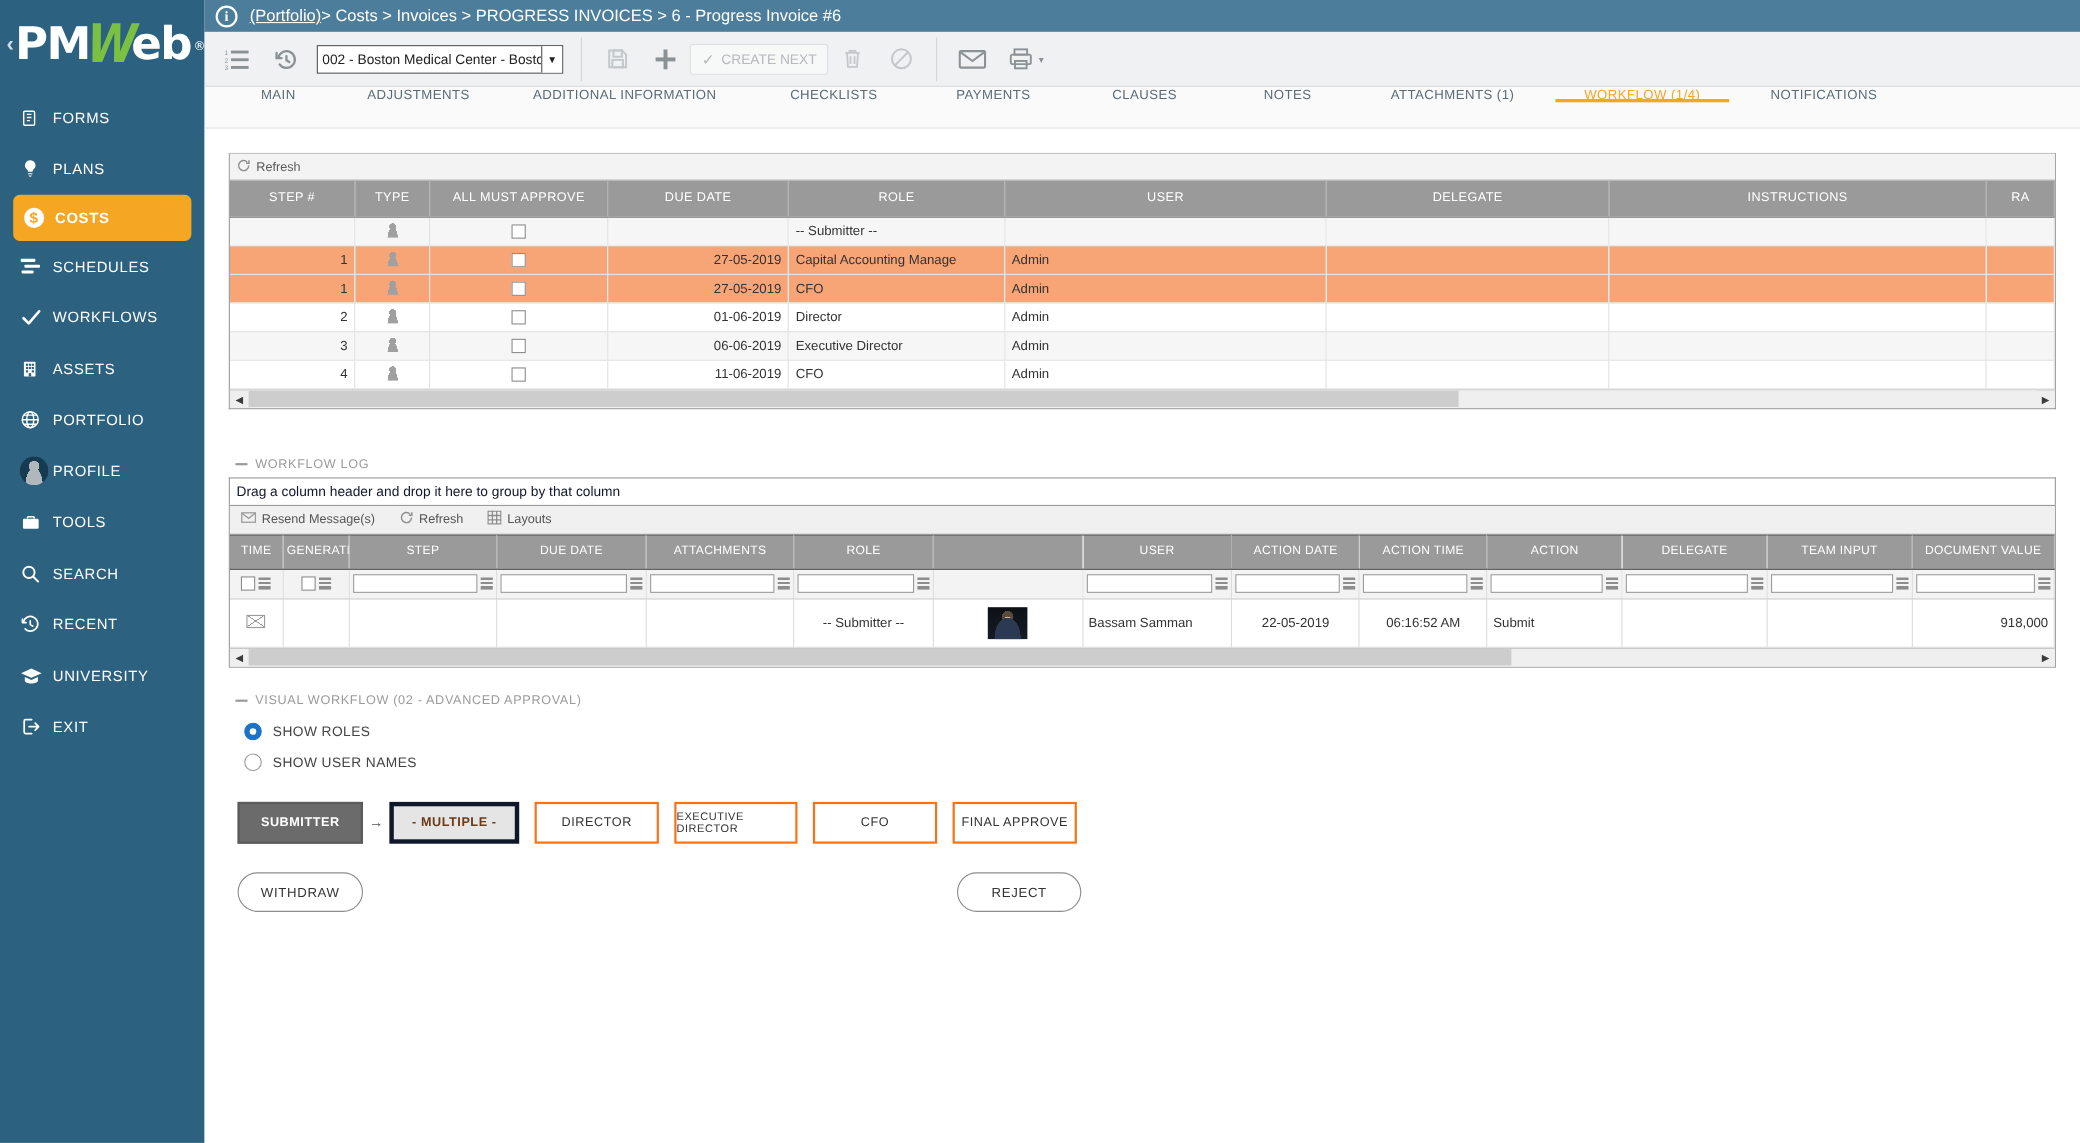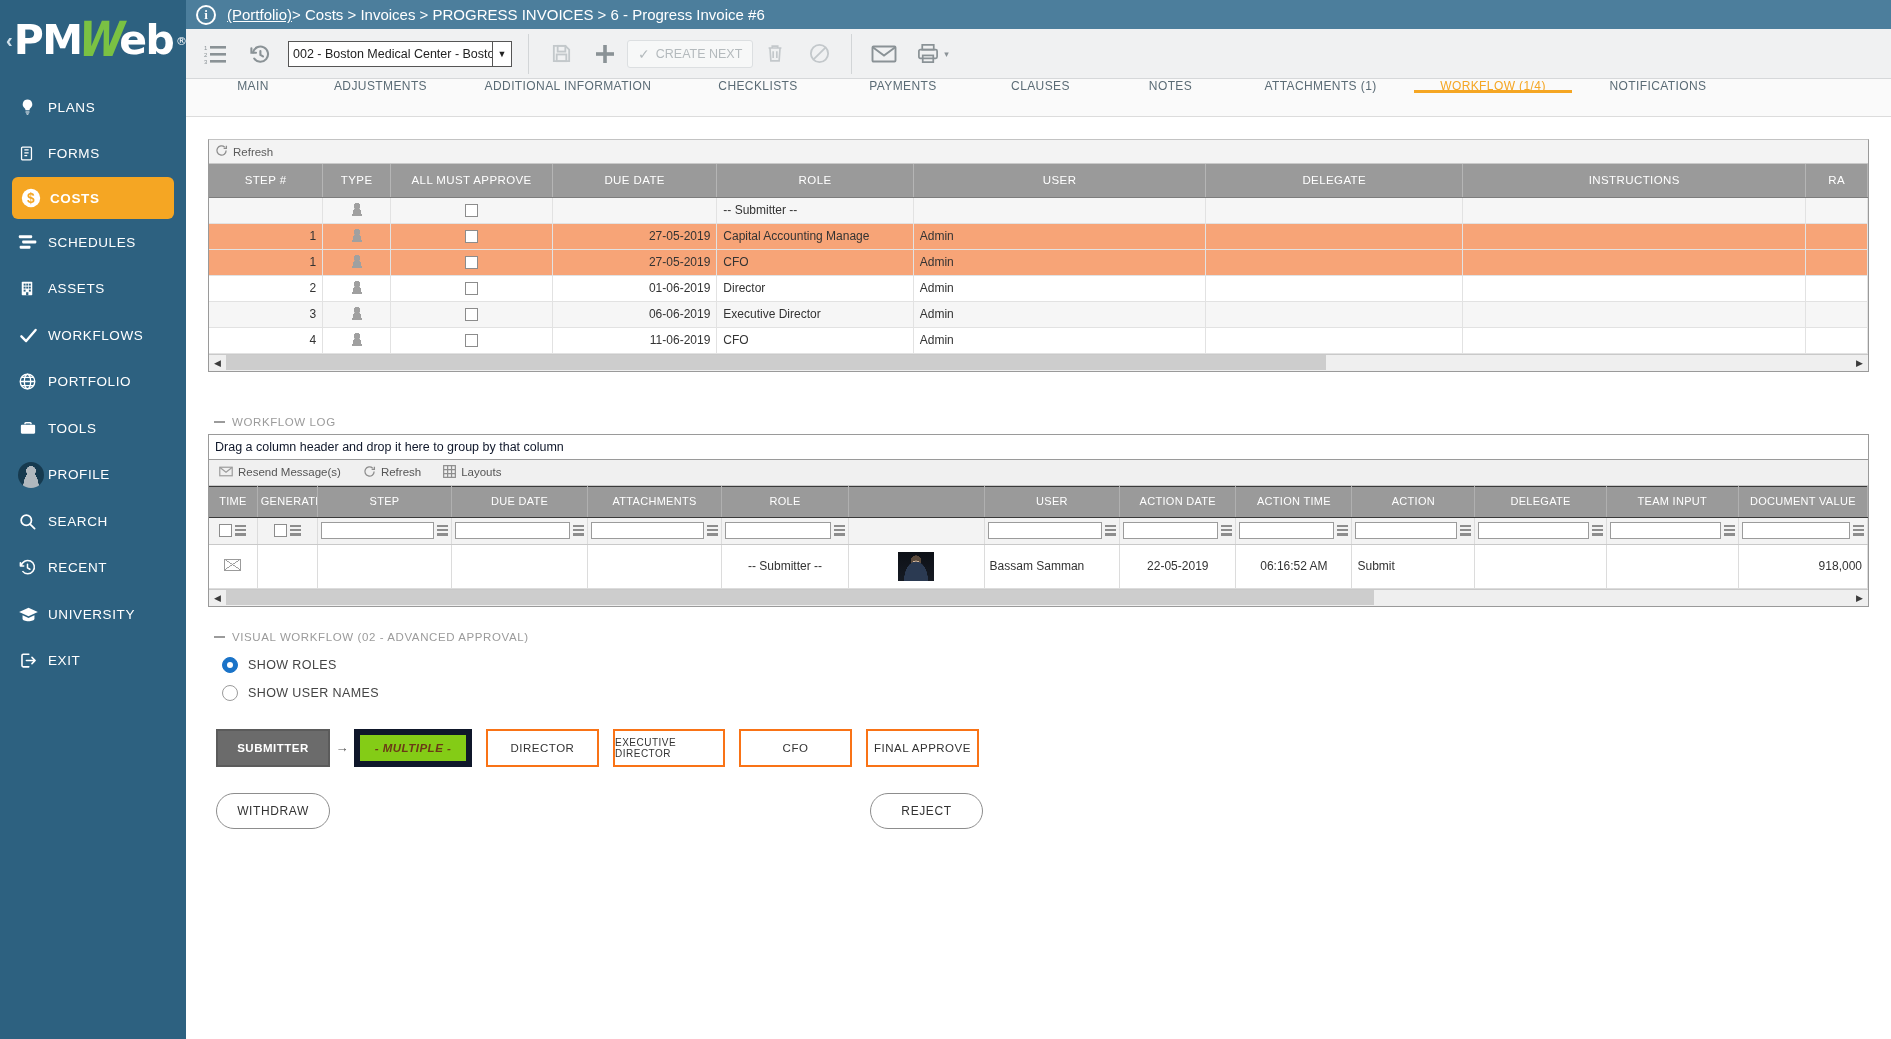--- a/index.html
+++ b/index.html
@@ -259,21 +259,21 @@
   }
   .radio-label { font-size: 12.5px; color: #444; letter-spacing: 0.4px; }
 
   .flow-row { display: flex; align-items: center; margin: 28px 0 0 8px; gap: 0; }
   .flow-node {
     height: 38px; border: 2px solid #f97316; background: #fff;
     display: flex; align-items: center; justify-content: center;
     font-size: 11.5px; color: #333; letter-spacing: 0.5px; cursor: pointer;
   }
   .flow-node.dark { background: #6b6b6b; color: #fff; border-color: #5b5b5b; font-weight: bold; }
-  .flow-node.hl { background: #84cc16; border: 6px solid #0f172a; color: #6b3a16; font-weight: bold; font-style: italic; }
+  .flow-node.hl { background: #e5e5e5; border: 4px solid #0f172a; color: #6b3a16; font-weight: bold; }
   .flow-arrow {
     width: 24px; display: flex; align-items: center; justify-content: center;
     color: #555; font-size: 13px;
   }
   .flow-gap { width: 14px; }
 
   .btn-row { display: flex; margin: 26px 0 0 8px; align-items: center; }
   .pill {
     height: 36px; min-width: 112px; border: 1px solid #8d8d8d; border-radius: 18px;
     background: #fff; display: flex; align-items: center; justify-content: center;
@@ -288,35 +288,35 @@
   <div class="sidebar">
     <div class="logo-wrap">
       <span class="logo-chevron">‹</span>
       <span class="logo-text"><span>PM</span><span class="logo-w">W</span><span>eb</span><span class="logo-reg">®</span></span>
     </div>
 
     <div class="nav">
 
       <div class="nav-item">
         <span class="nav-icon">
-          <svg width="19" height="19" viewBox="0 0 24 24" fill="#fff">
-              <path d="M12 2a6 6 0 0 0-3.6 10.8c.5.4.8 1 .9 1.6l.1 1h5.2l.1-1c.1-.6.4-1.2.9-1.6A6 6 0 0 0 12 2zm-2.5 15h5v1.3h-5zm.6 2.6h3.8c-.2.8-.9 1.4-1.9 1.4s-1.7-.6-1.9-1.4z"></path>
-            </svg>
-        </span>
-        <span class="nav-label">PLANS</span>
-      </div>
-
-      <div class="nav-item">
-        <span class="nav-icon">
           <svg width="17" height="19" viewBox="0 0 24 24" fill="none" stroke="#fff" stroke-width="1.8">
               <rect x="5" y="3" width="14" height="18" rx="1.5"></rect>
               <path d="M9 7h6M9 11h6M9 15h4"></path>
             </svg>
         </span>
         <span class="nav-label">FORMS</span>
+      </div>
+
+      <div class="nav-item">
+        <span class="nav-icon">
+          <svg width="19" height="19" viewBox="0 0 24 24" fill="#fff">
+              <path d="M12 2a6 6 0 0 0-3.6 10.8c.5.4.8 1 .9 1.6l.1 1h5.2l.1-1c.1-.6.4-1.2.9-1.6A6 6 0 0 0 12 2zm-2.5 15h5v1.3h-5zm.6 2.6h3.8c-.2.8-.9 1.4-1.9 1.4s-1.7-.6-1.9-1.4z"></path>
+            </svg>
+        </span>
+        <span class="nav-label">PLANS</span>
       </div>
 
       <div class="nav-item active">
         <span class="nav-icon">
           <svg width="22" height="22" viewBox="0 0 24 24">
               <circle cx="12" cy="12" r="10" fill="#fff"></circle>
               <text x="12" y="17.5" font-size="15" font-weight="bold" text-anchor="middle" fill="#f5a623" font-family="Liberation Sans, sans-serif">$</text>
             </svg>
         </span>
         <span class="nav-label">COSTS</span>
@@ -324,20 +324,29 @@
 
       <div class="nav-item">
         <span class="nav-icon">
           <svg width="20" height="16" viewBox="0 0 24 18" fill="#fff">
               <rect x="1" y="1" width="16" height="3.4" rx="1"></rect>
               <rect x="5" y="7.3" width="17" height="3.4" rx="1"></rect>
               <rect x="2" y="13.6" width="13" height="3.4" rx="1"></rect>
             </svg>
         </span>
         <span class="nav-label">SCHEDULES</span>
+      </div>
+
+      <div class="nav-item">
+        <span class="nav-icon">
+          <svg width="21" height="19" viewBox="0 0 24 24" fill="none" stroke="#fff" stroke-width="3" stroke-linecap="round" stroke-linejoin="round">
+              <path d="M3 13l6 6L21 5"></path>
+            </svg>
+        </span>
+        <span class="nav-label">WORKFLOWS</span>
       </div>
 
       <div class="nav-item">
         <span class="nav-icon">
           <svg width="18" height="19" viewBox="0 0 24 24" fill="#fff">
               <rect x="5" y="3" width="14" height="18" rx="1"></rect>
               <g fill="#2d6180">
                 <rect x="7.5" y="5.5" width="2.6" height="2.6"></rect>
                 <rect x="11" y="5.5" width="2.6" height="2.6"></rect>
                 <rect x="14.5" y="5.5" width="2.6" height="2.6"></rect>
@@ -348,53 +357,44 @@
                 <rect x="14.5" y="13.5" width="2.6" height="2.6"></rect>
                 <rect x="10.8" y="17" width="3" height="4"></rect>
               </g>
             </svg>
         </span>
         <span class="nav-label">ASSETS</span>
       </div>
 
       <div class="nav-item">
         <span class="nav-icon">
-          <svg width="21" height="19" viewBox="0 0 24 24" fill="none" stroke="#fff" stroke-width="3" stroke-linecap="round" stroke-linejoin="round">
-              <path d="M3 13l6 6L21 5"></path>
-            </svg>
-        </span>
-        <span class="nav-label">WORKFLOWS</span>
-      </div>
-
-      <div class="nav-item">
-        <span class="nav-icon">
           <svg width="19" height="19" viewBox="0 0 24 24" fill="none" stroke="#fff" stroke-width="1.7">
               <circle cx="12" cy="12" r="9.2"></circle>
               <ellipse cx="12" cy="12" rx="4" ry="9.2"></ellipse>
               <path d="M2.8 12h18.4M4.3 6.8h15.4M4.3 17.2h15.4"></path>
             </svg>
         </span>
         <span class="nav-label">PORTFOLIO</span>
       </div>
 
       <div class="nav-item">
         <span class="nav-icon">
+          <span class="avatar-icon"></span>
+        </span>
+        <span class="nav-label">PROFILE</span>
+      </div>
+
+      <div class="nav-item">
+        <span class="nav-icon">
           <svg width="20" height="18" viewBox="0 0 24 24" fill="#fff">
               <path d="M9 4h6a2 2 0 0 1 2 2v1h-2V6H9v1H7V6a2 2 0 0 1 2-2z"></path>
               <rect x="2.5" y="7.5" width="19" height="12" rx="1.5"></rect>
             </svg>
         </span>
         <span class="nav-label">TOOLS</span>
-      </div>
-
-      <div class="nav-item">
-        <span class="nav-icon">
-          <span class="avatar-icon"></span>
-        </span>
-        <span class="nav-label">PROFILE</span>
       </div>
 
       <div class="nav-item">
         <span class="nav-icon">
           <svg width="19" height="19" viewBox="0 0 24 24" fill="none" stroke="#fff" stroke-width="2.2">
               <circle cx="10.5" cy="10.5" r="6.5"></circle>
               <path d="M15.5 15.5L21 21" stroke-linecap="round"></path>
             </svg>
         </span>
         <span class="nav-label">SEARCH</span>

